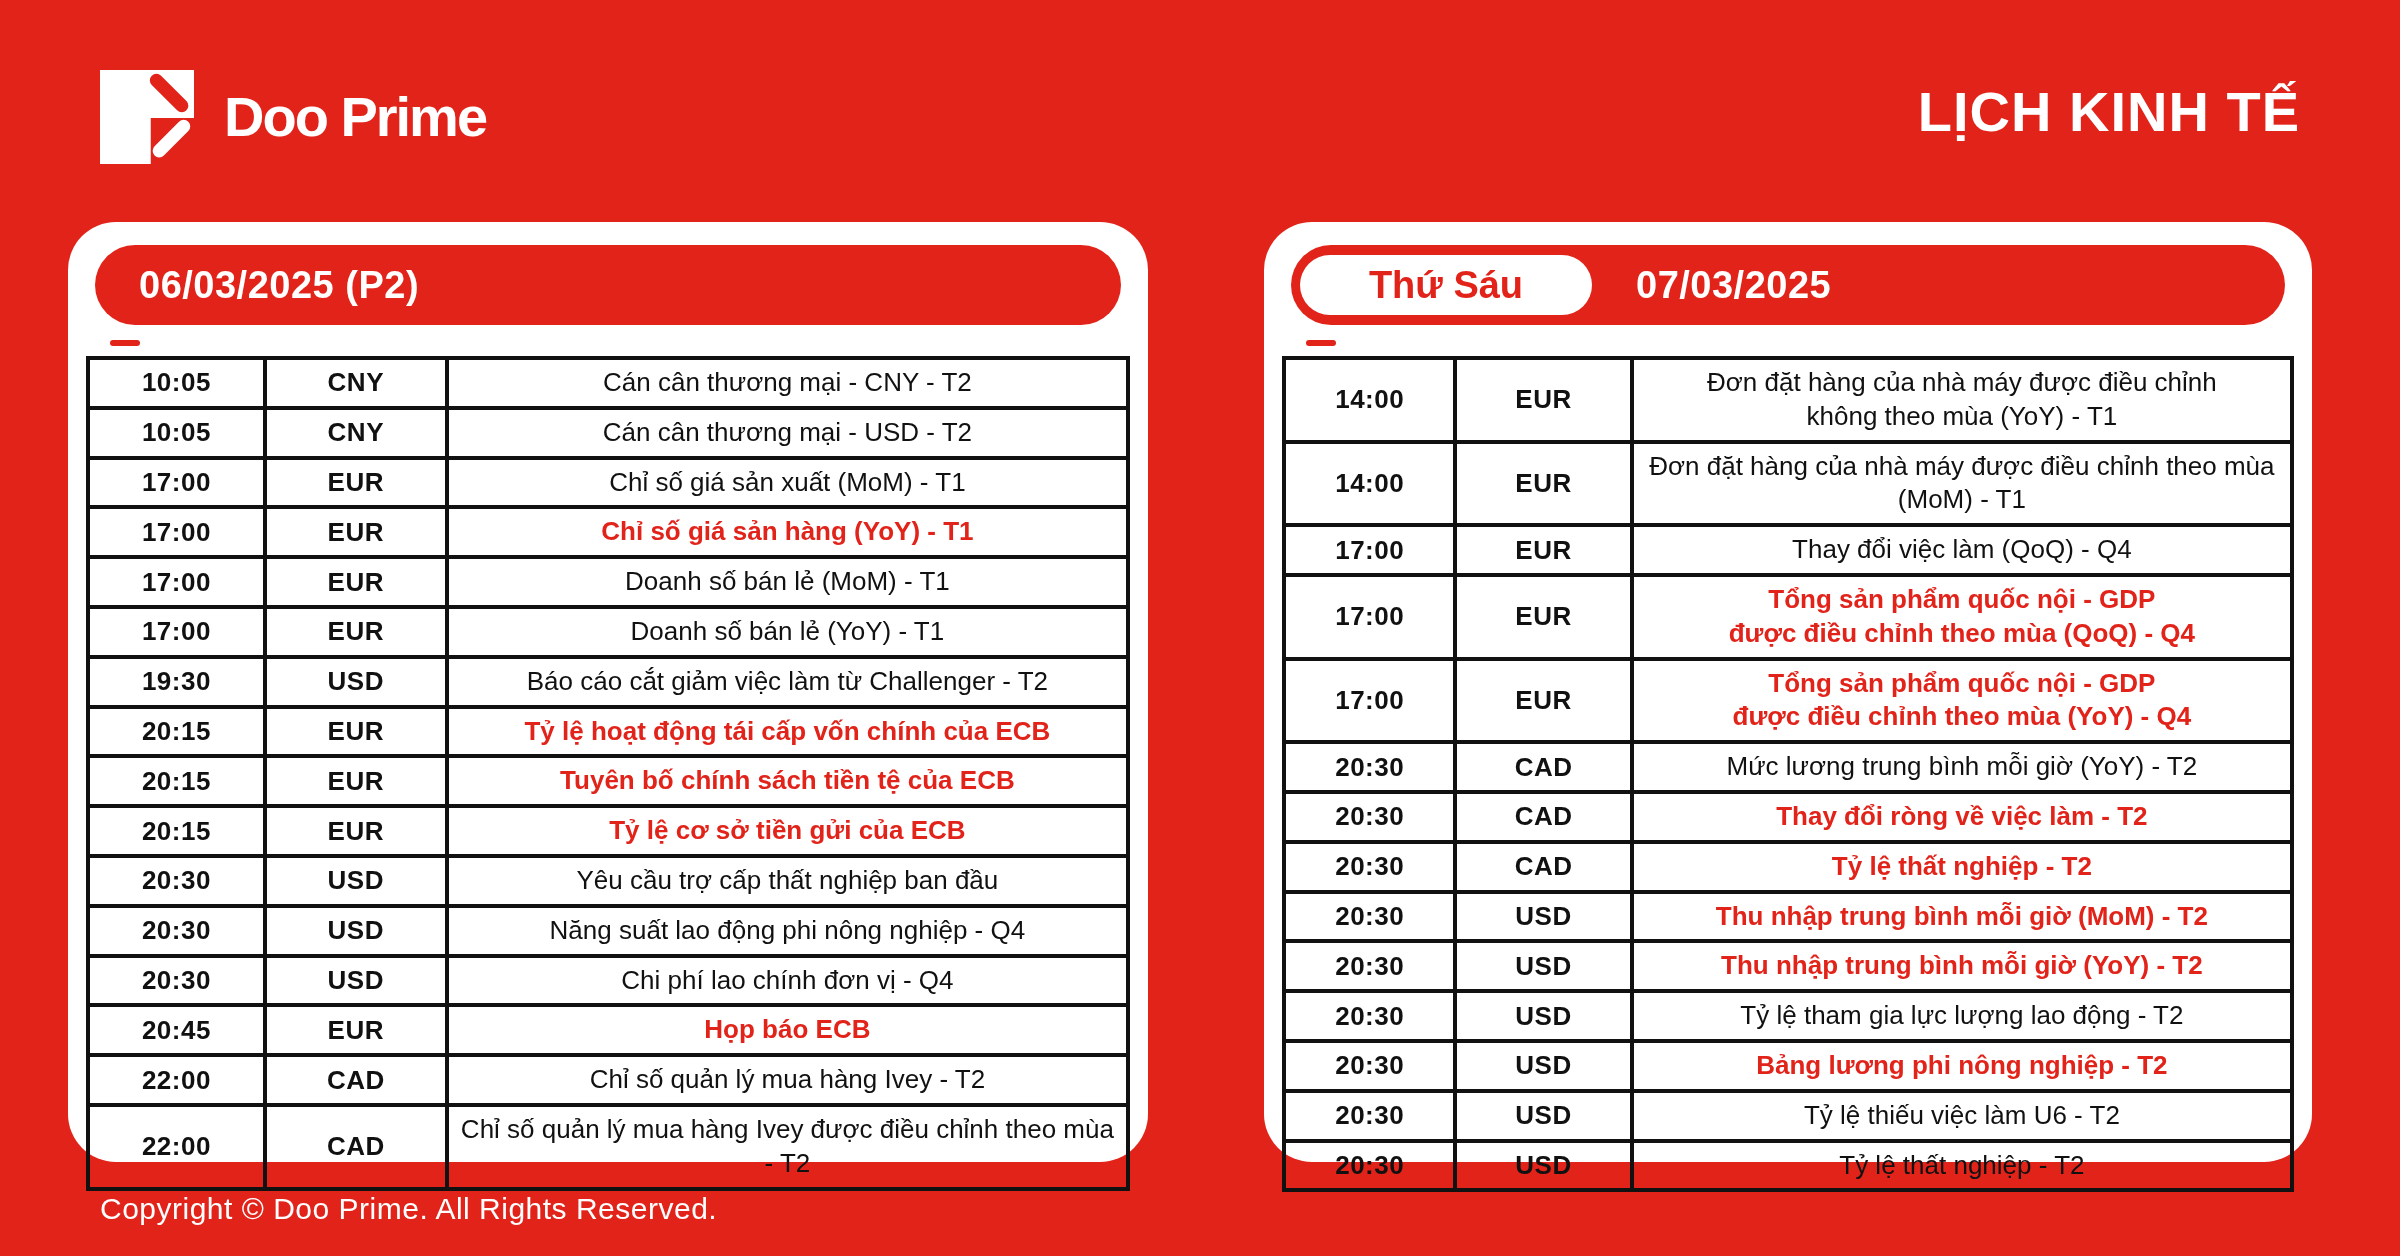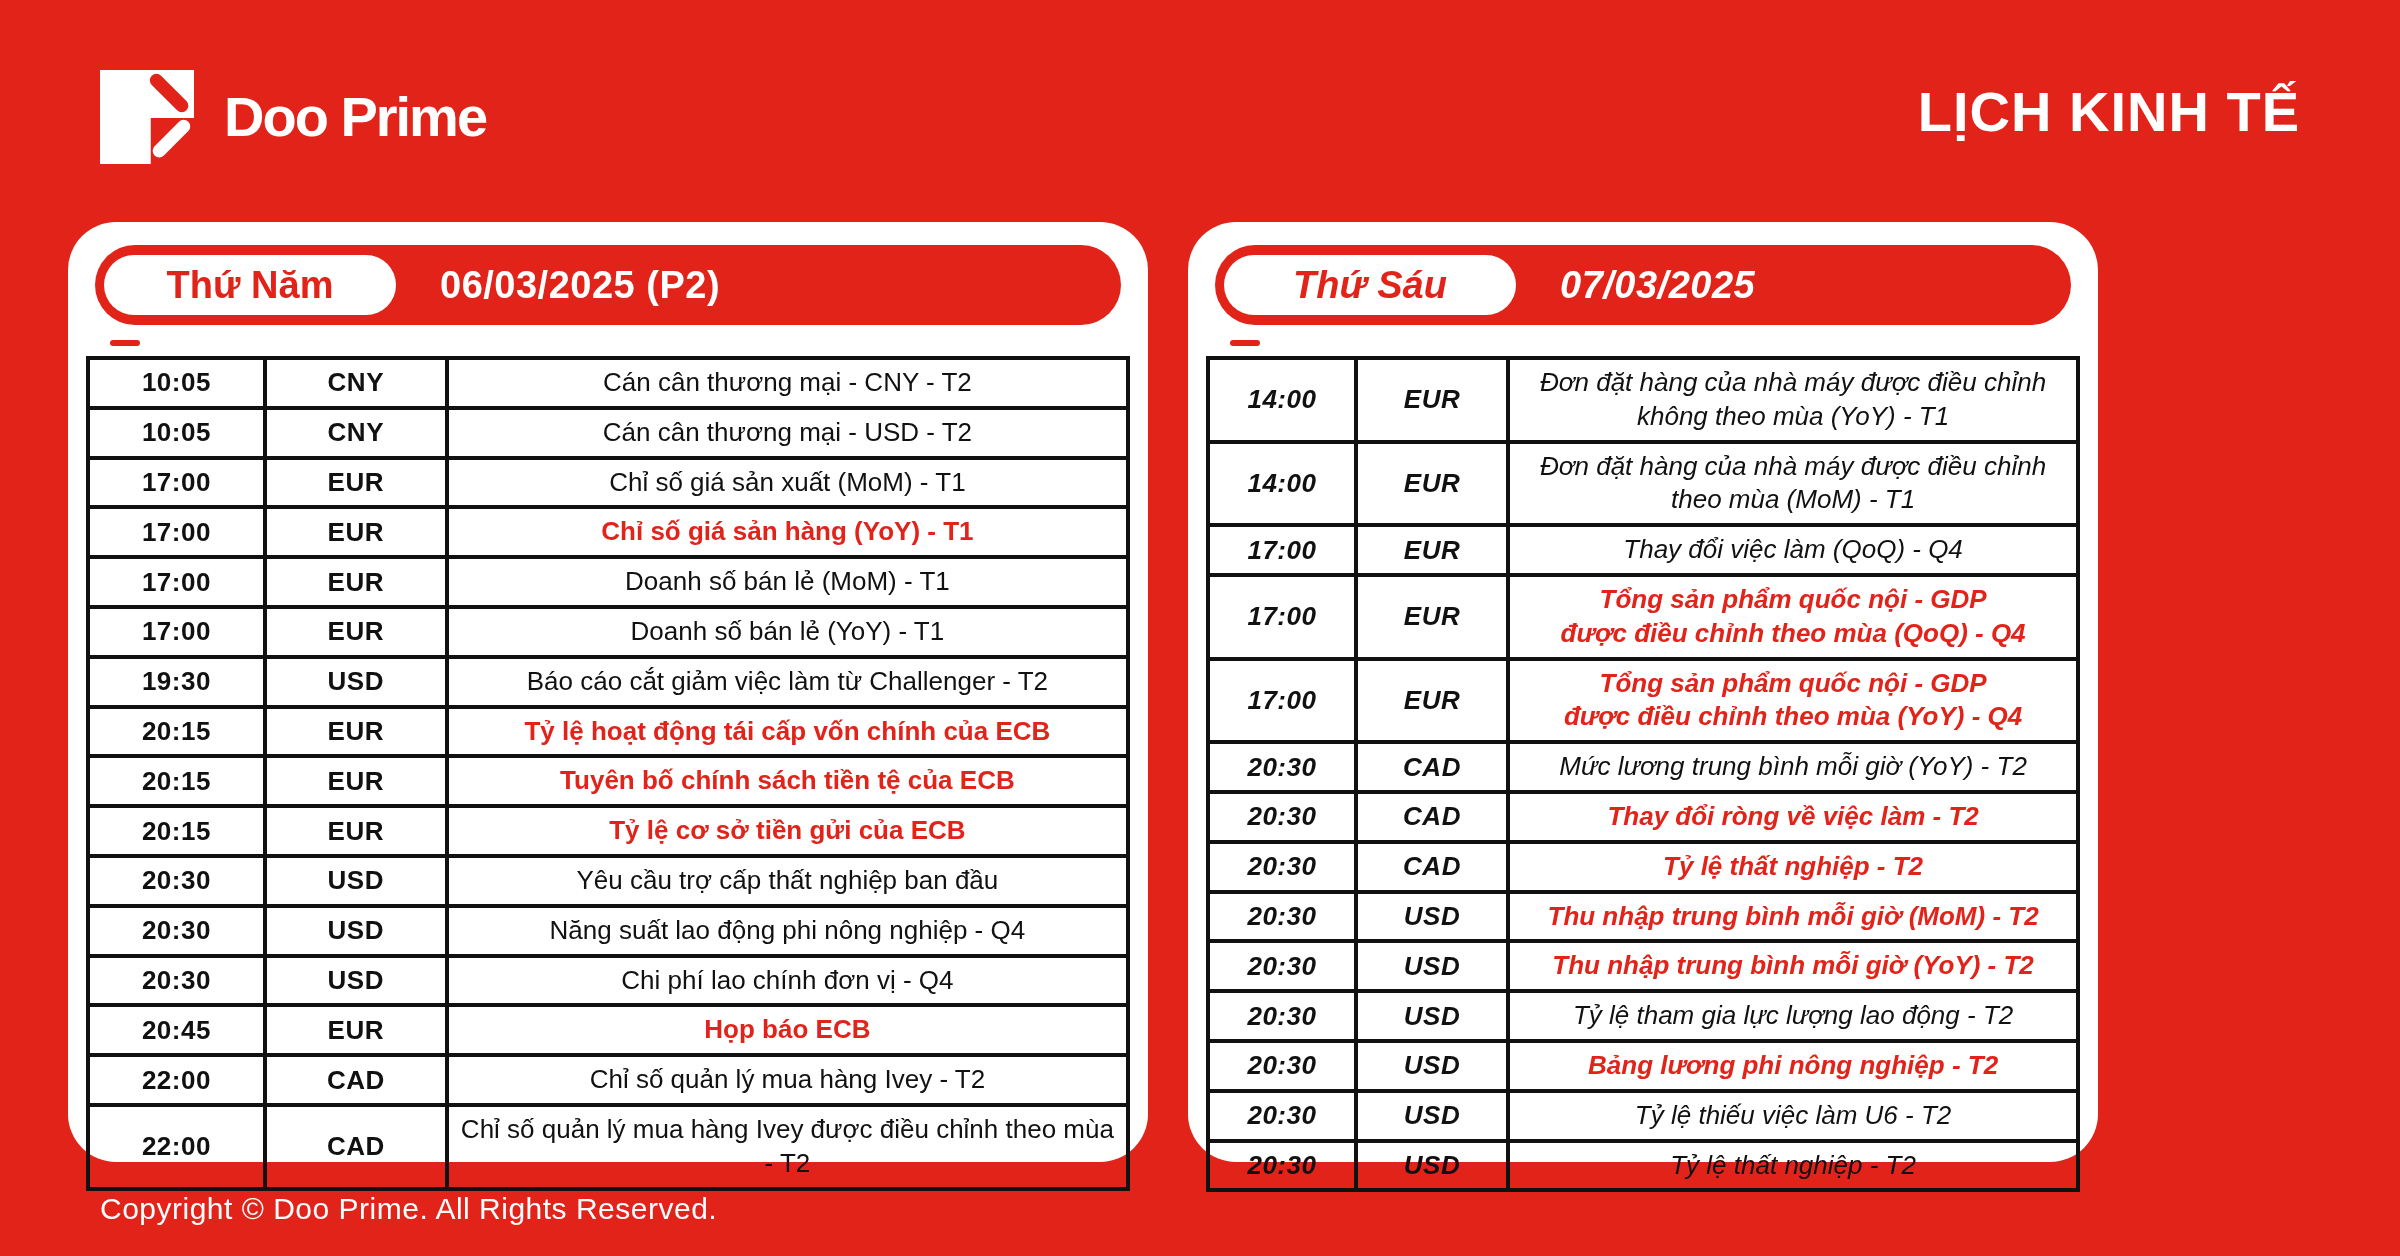--- a/index.html
+++ b/index.html
@@ -26,21 +26,21 @@
     color: #FFFFFF; font-size: 56px; font-weight: 800;
     letter-spacing: 1px; line-height: 1;
   }
 
   
   .panel {
     position: absolute; top: 222px; height: 940px;
     background: #FFFFFF; border-radius: 48px;
   }
   .panel-0 { left: 68px;  width: 1080px; }
-  .panel-1 { left: 1188px; width: 910px; font-style: italic; }
+  .panel-1 { left: 1264px; width: 1048px; }
 
   .panel-header {
     position: absolute; left: 27px; right: 27px; top: 23px; height: 80px;
     background: #E2231A; border-radius: 40px;
     display: flex; align-items: center;
   }
   .day-pill {
     margin-left: 9px; width: 292px; height: 60px;
     background: #FFFFFF; border-radius: 30px;
     display: flex; align-items: center; justify-content: center;
@@ -88,23 +88,20 @@
     <path d="M0 0 H100 V51 H54 V100 H0 Z" fill="#FFFFFF"></path>
     <line x1="60" y1="11" x2="87" y2="38" stroke="#E2231A" stroke-width="14" stroke-linecap="round"></line>
     <line x1="63" y1="86" x2="89" y2="60" stroke="#FFFFFF" stroke-width="14" stroke-linecap="round"></line>
   </svg>
   <span class="logo-text">Doo Prime</span>
 </div>
 <div class="page-title">LỊCH KINH TẾ</div>
 
 <div class="panel panel-0">
   <div class="panel-header">
-    <div class="day-pill">
-      <span class="day-label">Thứ Năm</span>
-    </div>
     <div class="date-label">06/03/2025 (P2)</div>
   </div>
   <div class="dash"></div>
   <table class="events">
     <colgroup>
         <col class="c-time">
         <col class="c-cur">
         <col class="c-evt">
       </colgroup>
     <tbody>

